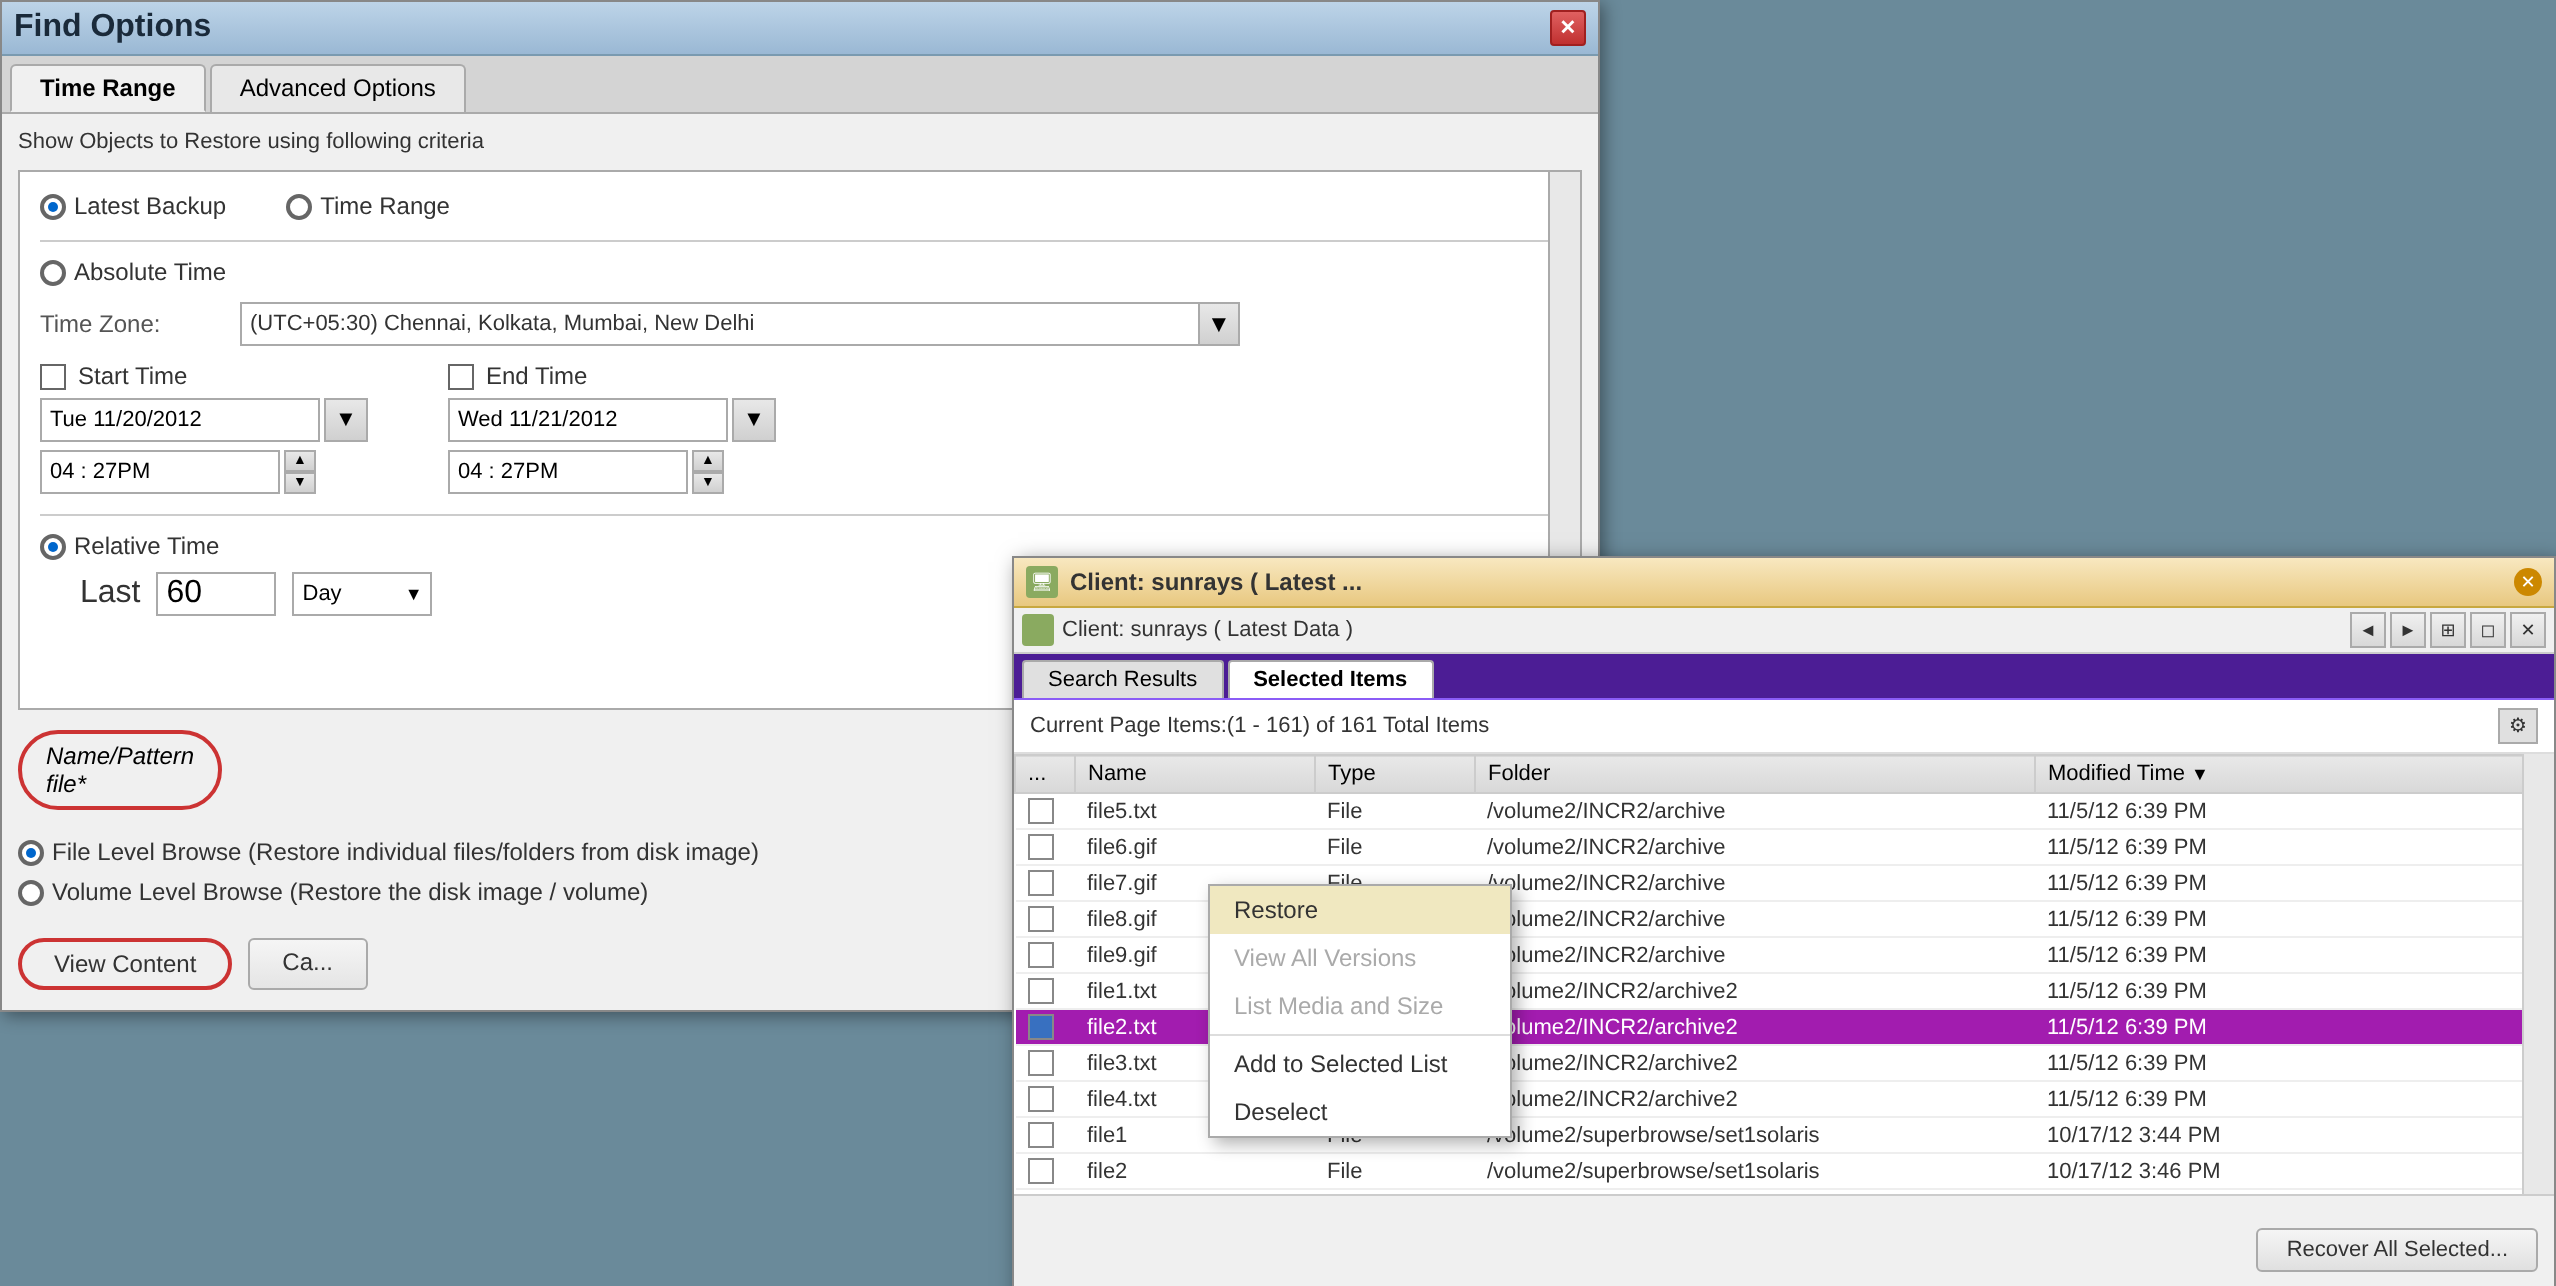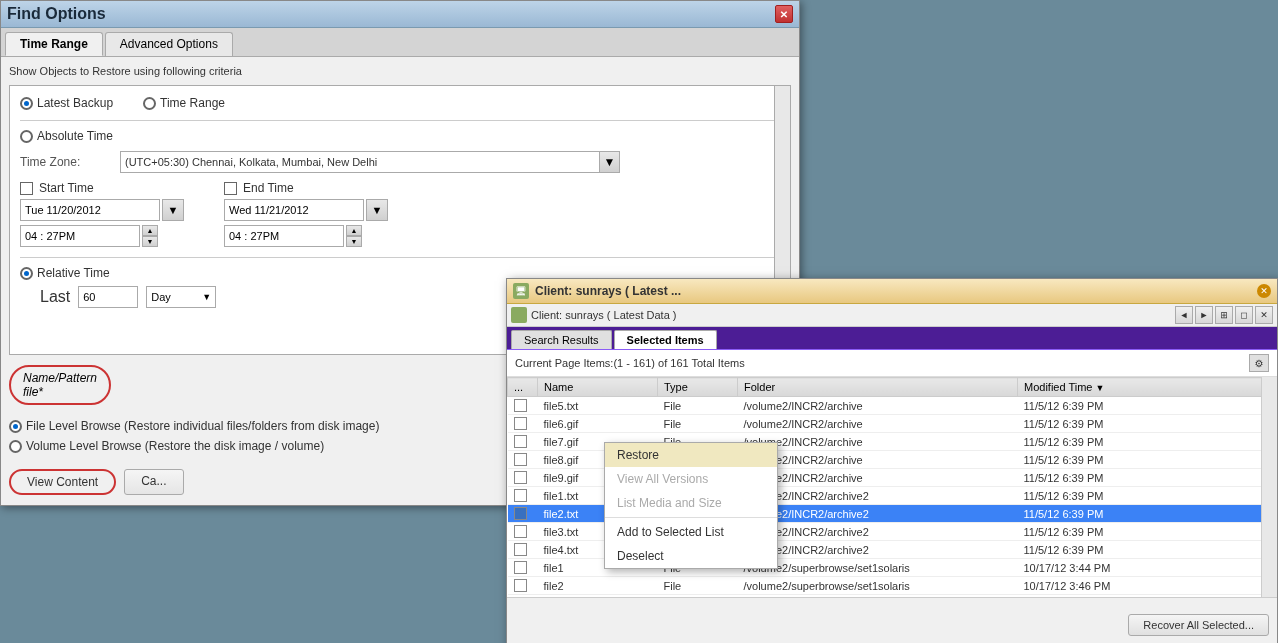--- a/index.html
+++ b/index.html
@@ -207,21 +207,21 @@
       align-items: center;
       gap: 8px;
     }
     .num-field {
       border: 1px solid #aaa;
       background: white;
       height: 22px;
       width: 60px;
       display: flex; align-items: center;
       padding: 0 4px;
-      font-size: 11px;
+      font-size: 16px;
       text-align: right;
     }
     .small-dropdown {
       border: 1px solid #aaa;
       background: white;
       height: 22px;
       width: 70px;
       display: flex; align-items: center;
       padding: 0 4px;
       font-size: 11px;
@@ -385,42 +385,42 @@
       position: sticky; top: 0;
       font-weight: normal;
     }
     .client-table td {
       border-bottom: 1px solid #eee;
       padding: 2px 6px;
       font-size: 11px;
       color: #333;
     }
     .client-table tr.selected td {
-      background: #3b82f6;
+      background: #a21caf;
       color: white;
     }
     .row-checkbox {
       width: 13px; height: 13px;
       border: 1px solid #888;
       background: white;
     }
     .row-checkbox.checked {
       background: #3870c0;
     }
     .sort-arrow {
       display: inline-block;
       font-size: 9px;
     }
 
     
     .context-menu {
       position: absolute;
       top: 163px;
       left: 97px;
-      width: 174px;
+      width: 152px;
       background: white;
       border: 1px solid #aaa;
       box-shadow: 3px 3px 8px rgba(0,0,0,0.3);
       z-index: 100;
     }
     .context-menu-item {
       padding: 5px 12px;
       font-size: 12px;
       cursor: pointer;
       color: #333;

